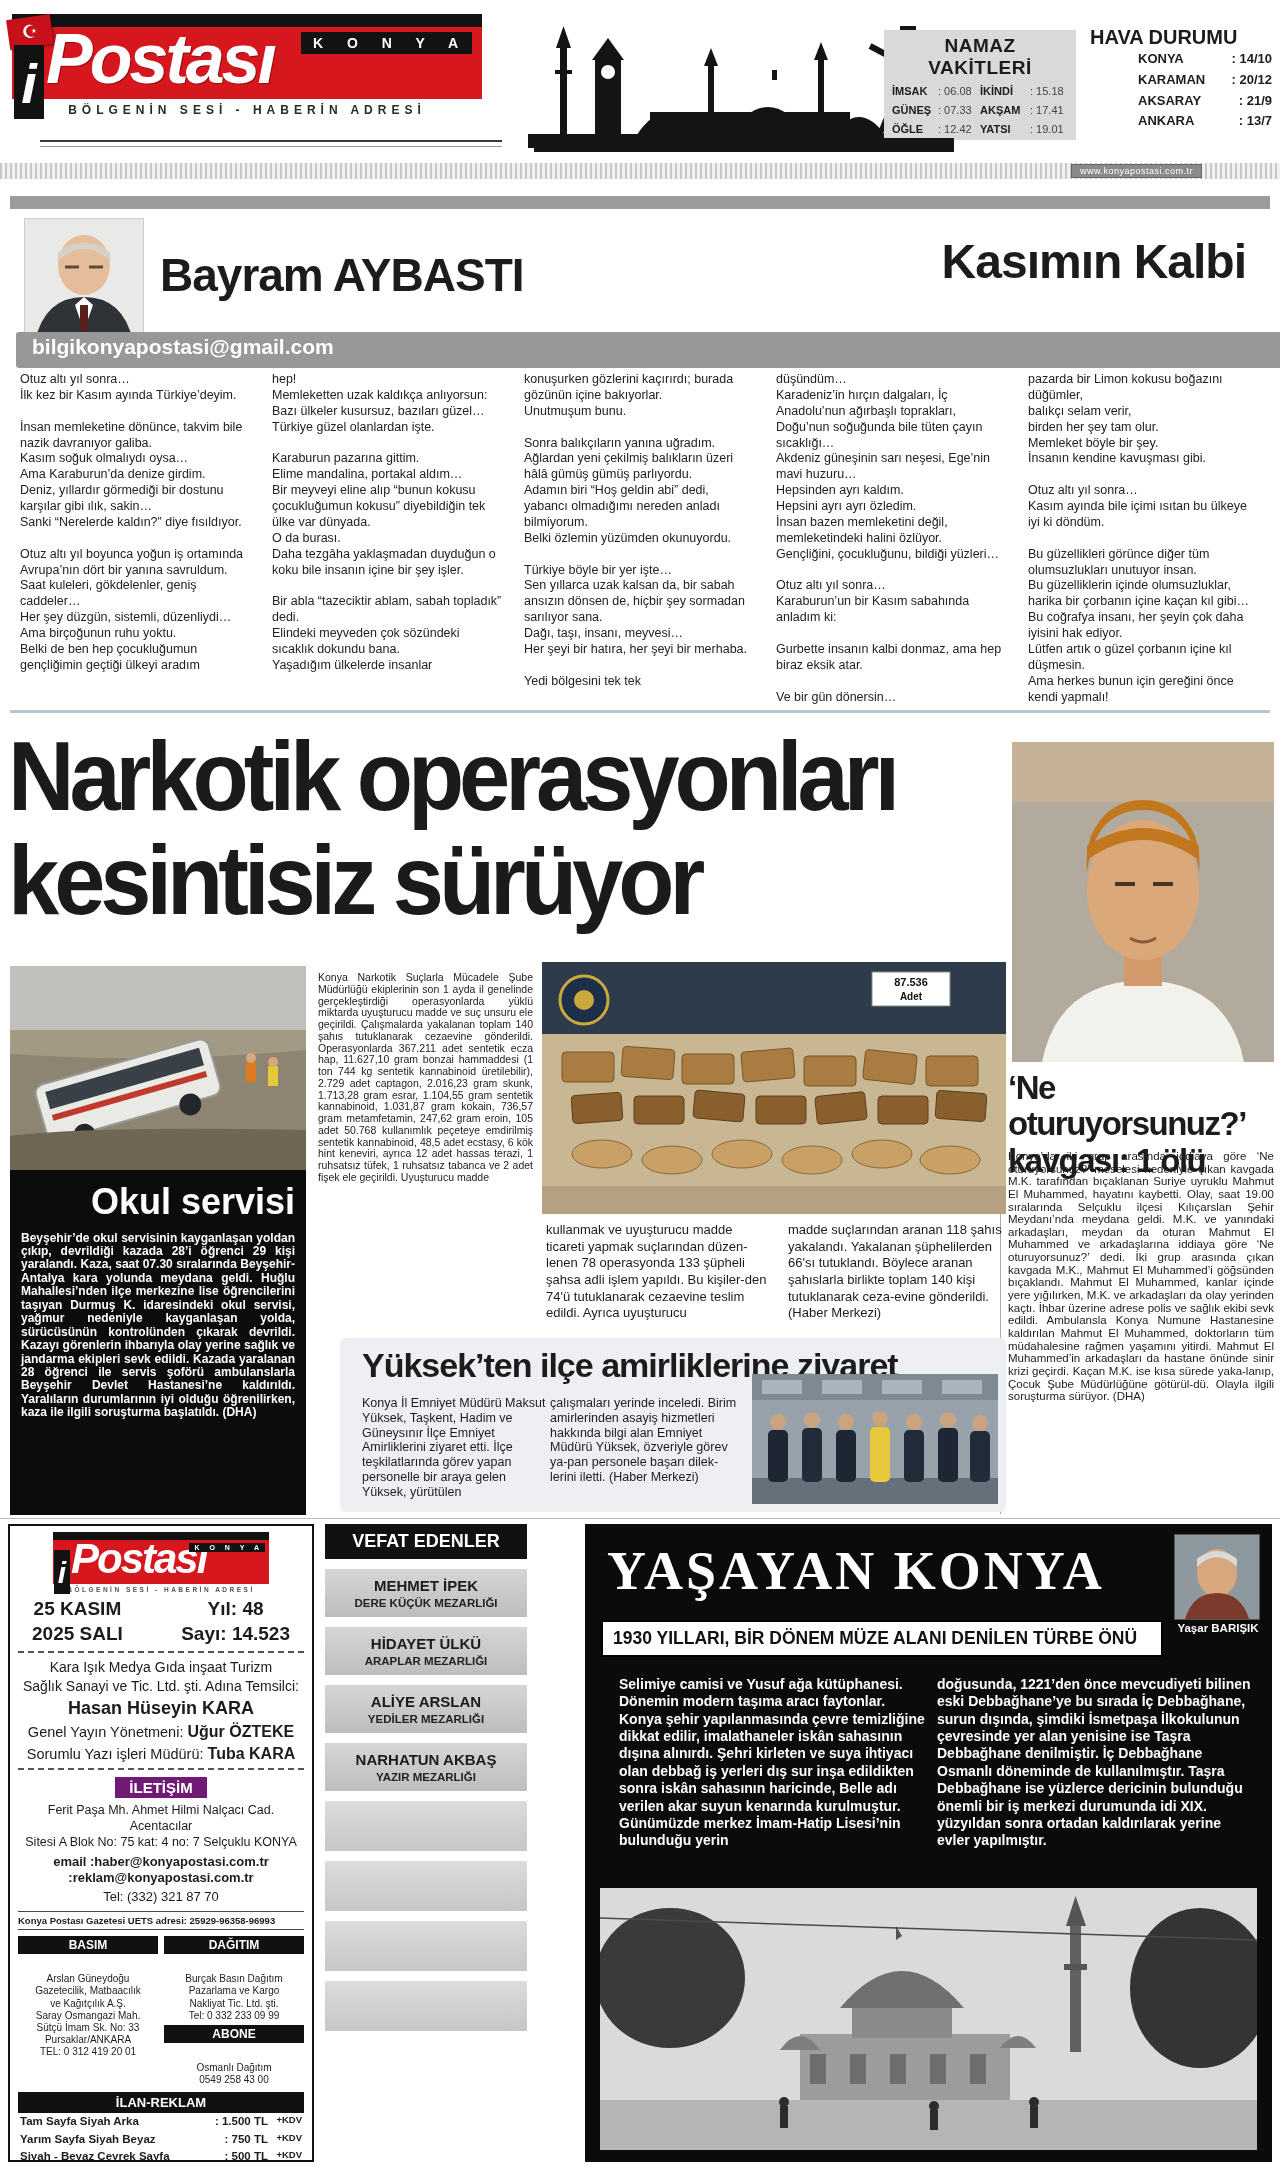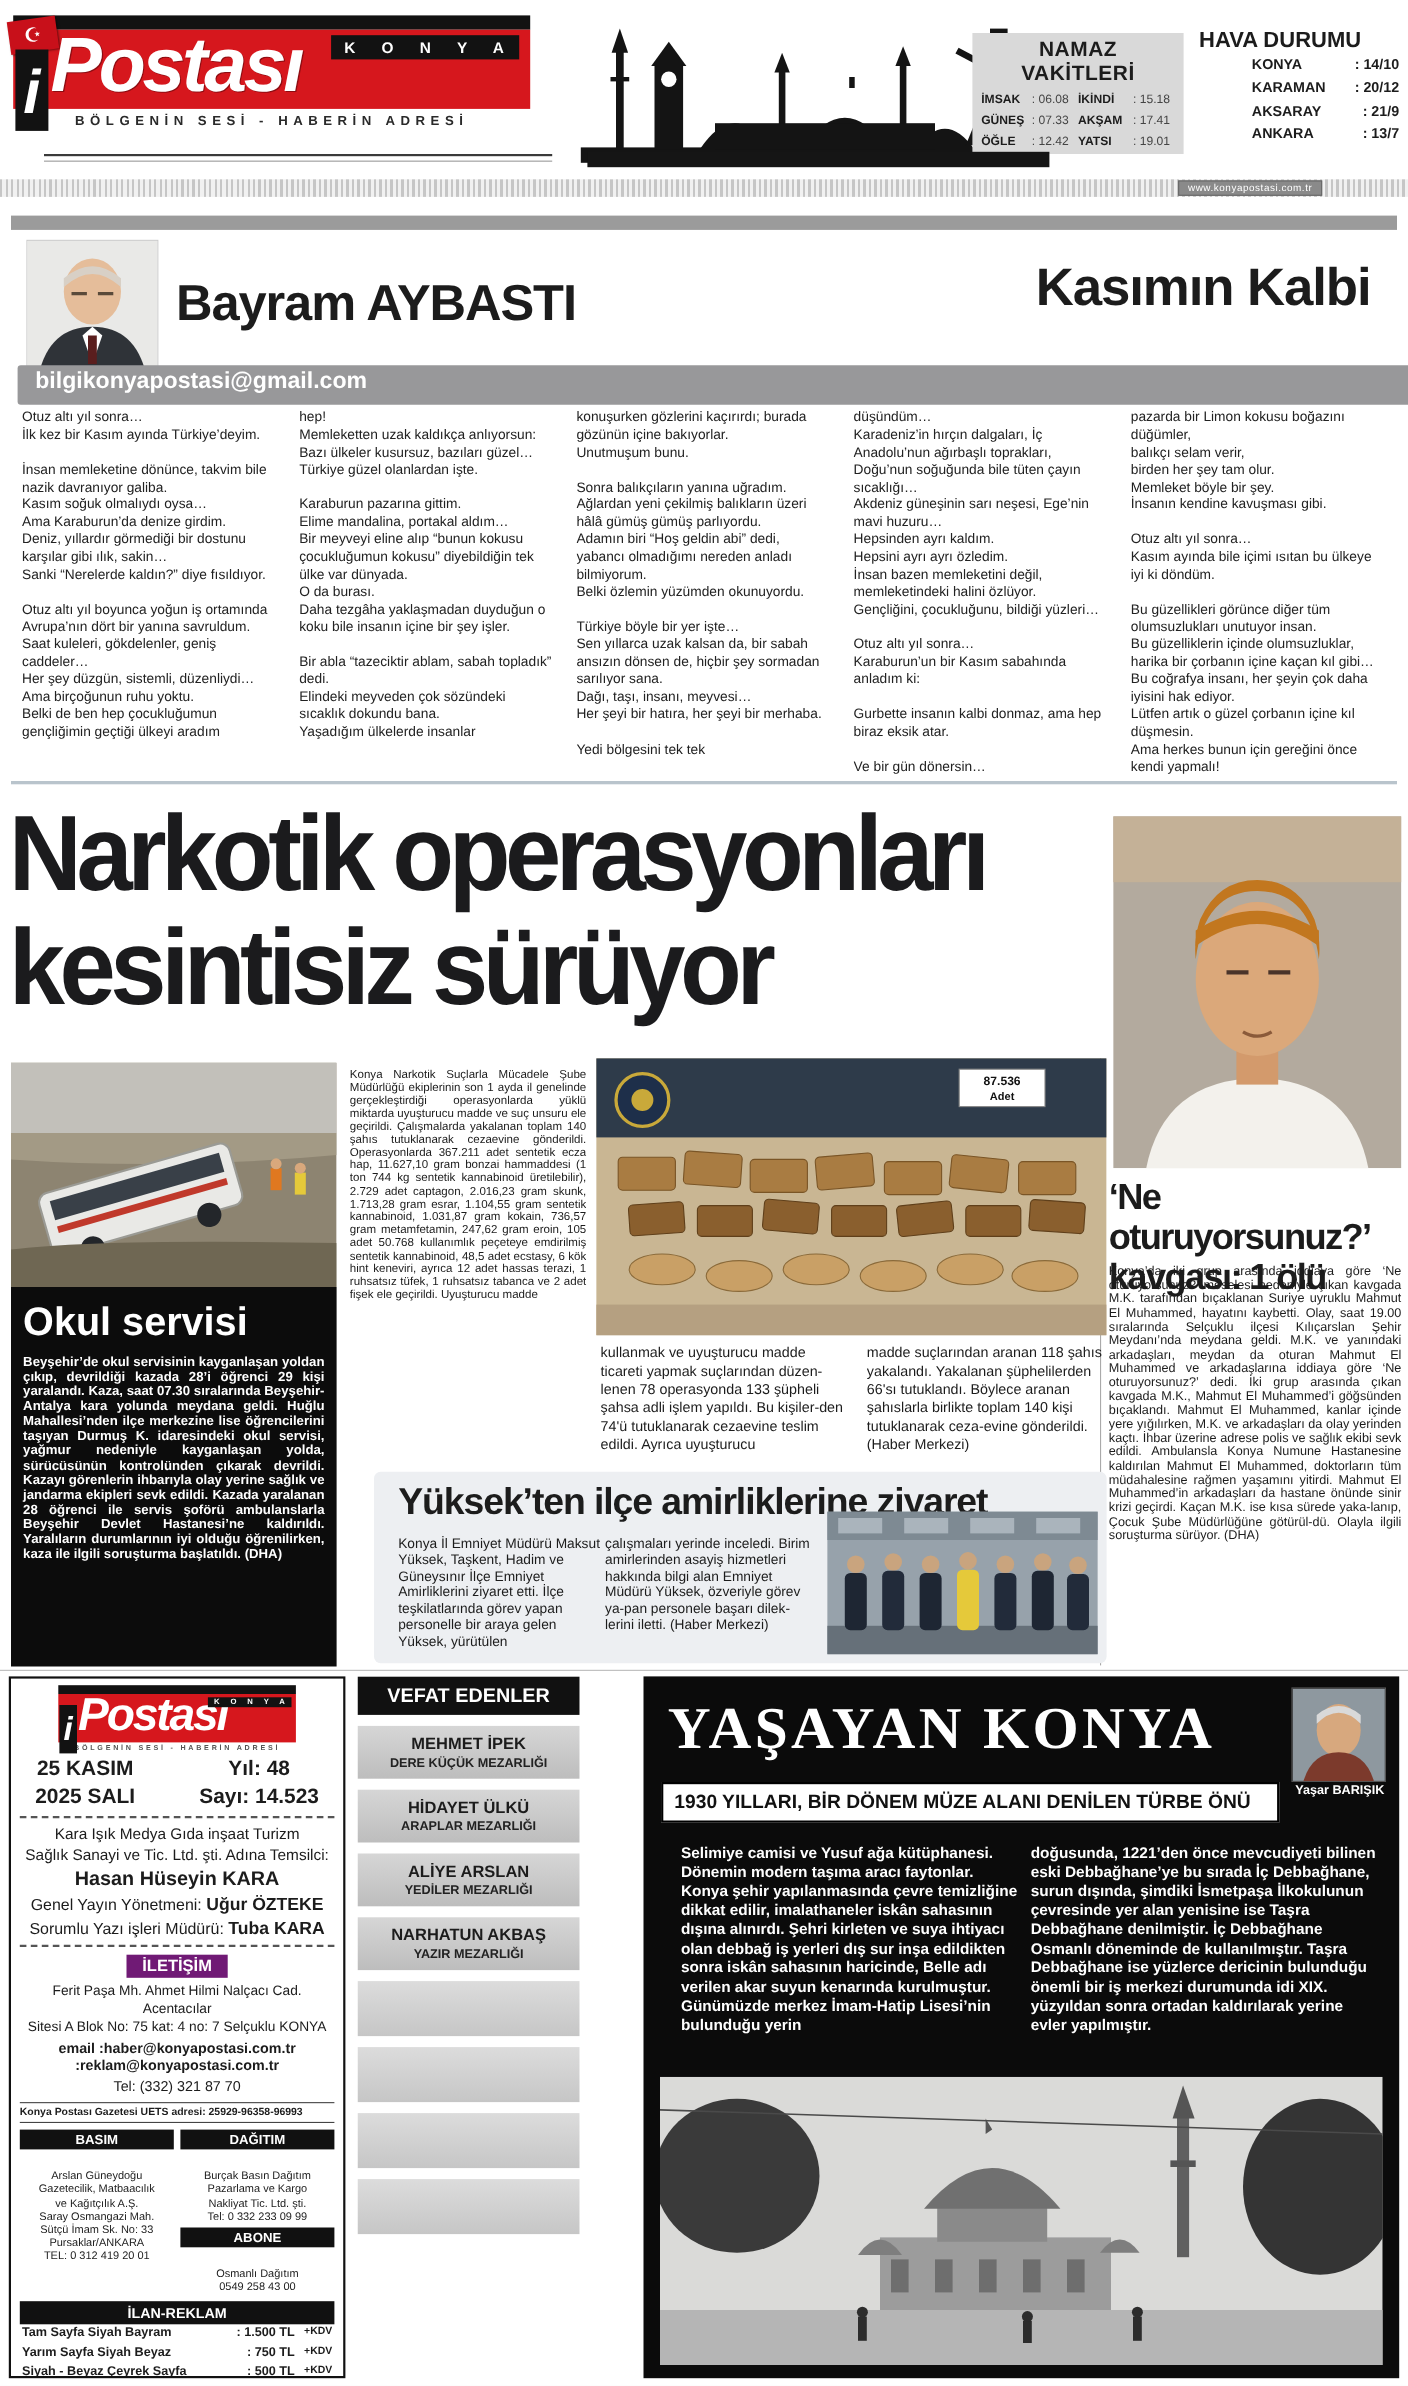--- a/index.html
+++ b/index.html
@@ -53,21 +53,21 @@
   
   .headline{left:8px;top:722px;width:1005px;font-weight:bold;color:#1b1b1d;}
   .headline div{font-size:92px;letter-spacing:-5px;line-height:1.13;transform:scaleY(1.06);transform-origin:left top;}
   .photo-portrait{left:1012px;top:742px;width:262px;height:320px;}
   .kavga-title{left:1008px;top:1070px;width:268px;font-size:33px;font-weight:bold;line-height:1.1;letter-spacing:-1.5px;}
   .kavga-body{left:1008px;top:1150px;width:266px;height:364px;font-size:11.5px;line-height:1.1;overflow:hidden;text-align:justify;}
   .vrule{left:1000px;top:962px;width:1px;height:552px;background:#aaa;}
   .photo-bus{left:10px;top:966px;width:296px;height:204px;}
   .okul-box{left:10px;top:1170px;width:296px;height:345px;background:#0c0c0c;color:#fff;
             padding:8px 11px;box-sizing:border-box;overflow:hidden;}
-  .okul-title{font-size:36px;font-weight:bold;text-align:left;line-height:1.1;margin:4px 0 10px;}
+  .okul-title{font-size:36px;font-weight:bold;text-align:right;line-height:1.1;margin:4px 0 10px;}
   .okul-body{font-size:12px;font-weight:bold;line-height:1.12;text-align:justify;}
   .lead-col1{left:318px;top:972px;width:215px;height:358px;font-size:10.5px;line-height:1.12;overflow:hidden;text-align:justify;}
   .photo-drugs{left:542px;top:962px;width:464px;height:252px;}
   .lead-col2{left:546px;top:1222px;width:226px;height:116px;font-size:13px;line-height:1.28;overflow:hidden;}
   .lead-col3{left:788px;top:1222px;width:218px;height:116px;font-size:13px;line-height:1.28;overflow:hidden;}
 
   .yuksek{left:340px;top:1338px;width:666px;height:174px;background:#edeff2;border-radius:6px;}
   .yuksek-title{position:absolute;left:22px;top:8px;font-size:34px;font-weight:bold;letter-spacing:-1px;}
   .yuksek-col{position:absolute;top:58px;height:108px;font-size:12.5px;line-height:1.18;overflow:hidden;}
   .yk1{left:22px;width:184px;} .yk2{left:210px;width:188px;}
@@ -495,21 +495,21 @@
 Pazarlama ve Kargo
 Nakliyat Tic. Ltd. şti.
 Tel: 0 332 233 09 99</div>
         <div class="m-bd-head" style="margin-top:3px">ABONE</div>
         <div class="m-bd-body">Osmanlı Dağıtım
 0549 258 43 00</div>
       </div>
     </div>
     <div class="m-ilan">İLAN-REKLAM</div>
     <div class="m-price">
-        <span class="pl">Tam Sayfa Siyah Bayram</span>
+        <span class="pl">Tam Sayfa Siyah Arka</span>
         <span class="pv">: 1.500 TL</span>
         <span class="pk">+KDV</span>
       </div>
     <div class="m-price">
         <span class="pl">Yarım Sayfa Siyah Beyaz</span>
         <span class="pv">: 750 TL</span>
         <span class="pk">+KDV</span>
       </div>
     <div class="m-price">
         <span class="pl">Siyah - Beyaz Çeyrek Sayfa</span>

